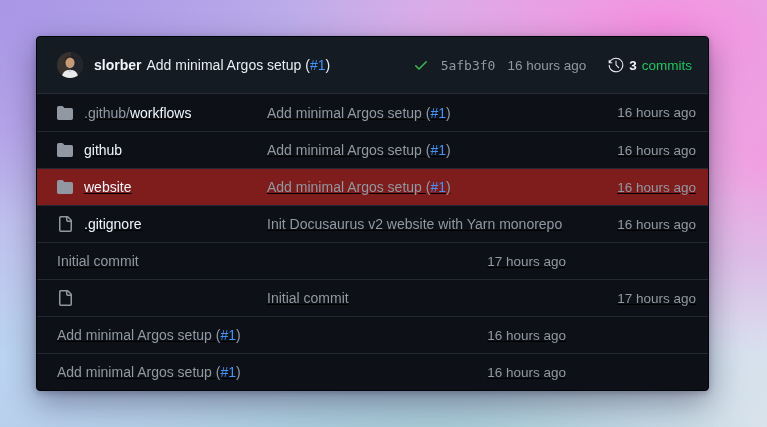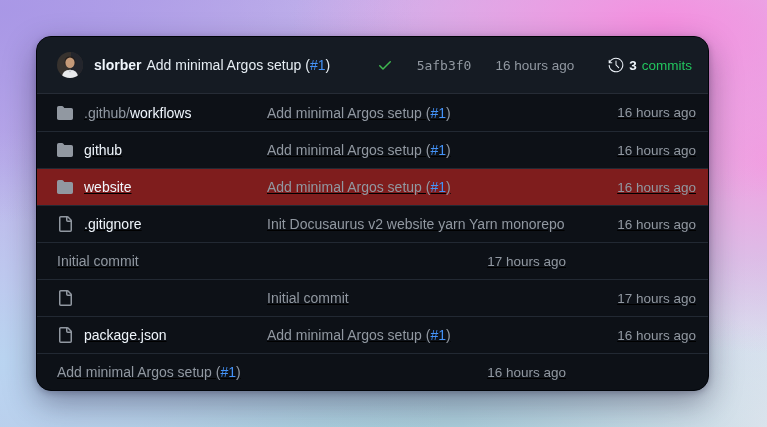--- a/index.html
+++ b/index.html
@@ -16,21 +16,21 @@
       radial-gradient(40% 40% at 100% 100%, rgba(238,235,243,0.90) 0%, rgba(238,235,243,0) 100%),
       linear-gradient(140deg, #b3a4e8 0%, #cbbcec 35%, #d6cdec 55%, #cdd5ec 75%, #c6dcec 100%);
     position: relative;
   }
   .card {
     position: absolute;
     left: 36px; top: 36px;
     width: 673px; height: 355px;
     background: #0d1117;
     border: 1px solid #010409;
-    border-radius: 15px;
+    border-radius: 4px;
     overflow: hidden;
     box-shadow: 0 12px 32px rgba(25, 20, 50, 0.40), 0 2px 6px rgba(25,20,50,0.25);
   }
   
   .commit-header {
     height: 57px;
     background: #151b23;
     border-bottom: 1px solid #262c36;
     display: flex;
     align-items: center;
@@ -47,21 +47,21 @@
     cursor: pointer;
   }
   .avatar svg { display: block; width: 26px; height: 26px; }
   .author { font-weight: 700; margin-right: 5px; cursor: pointer; }
   .head-msg { color: #e6edf3; white-space: nowrap; cursor: pointer; }
   a.pr-link { color: #4493f8; text-decoration: none; cursor: pointer; }
   .head-right {
     margin-left: auto;
     display: flex;
     align-items: center;
-    gap: 24px;
+    gap: 12px;
     white-space: nowrap;
   }
   .check-icon { display: inline-flex; cursor: pointer; }
   .sha {
     font-family: "DejaVu Sans Mono", "Liberation Mono", monospace;
     font-size: 13px;
     color: #9198a1;
     cursor: pointer;
   }
   .head-time { color: #9198a1; font-size: 13.5px; }
@@ -175,21 +175,21 @@
 
     <div class="file-row">
       <span class="name-cell">
         <span class="row-icon">
             <svg width="16" height="16" viewBox="0 0 16 16" fill="#9198a1">
               <path d="M2 1.75C2 .784 2.784 0 3.75 0h6.586c.464 0 .909.184 1.237.513l2.914 2.914c.329.328.513.773.513 1.237v9.586A1.75 1.75 0 0 1 13.25 16h-9.5A1.75 1.75 0 0 1 2 14.25Zm1.75-.25a.25.25 0 0 0-.25.25v12.5c0 .138.112.25.25.25h9.5a.25.25 0 0 0 .25-.25V6h-2.75A1.75 1.75 0 0 1 9 4.25V1.5Zm6.75.062V4.25c0 .138.112.25.25.25h2.688l-.011-.013-2.914-2.914-.013-.011Z"></path>
             </svg>
           </span>
         <span class="fname"><span class="prefix"></span><span>.gitignore</span></span>
       </span>
-      <span class="msg-cell"><span>Init Docusaurus v2 website yarn Yarn monorepo</span><a class="pr-link"></a><span></span></span>
+      <span class="msg-cell"><span>Init Docusaurus v2 website with Yarn monorepo</span><a class="pr-link"></a><span></span></span>
       <span class="time-cell">16 hours ago</span>
     </div>
 
     <div class="file-row">
       <span class="msg-cell"><span>Initial commit</span><a class="pr-link"></a><span></span></span>
       <span class="time-cell">17 hours ago</span>
     </div>
 
     <div class="file-row">
       <span class="name-cell">
@@ -197,28 +197,20 @@
             <svg width="16" height="16" viewBox="0 0 16 16" fill="#9198a1">
               <path d="M2 1.75C2 .784 2.784 0 3.75 0h6.586c.464 0 .909.184 1.237.513l2.914 2.914c.329.328.513.773.513 1.237v9.586A1.75 1.75 0 0 1 13.25 16h-9.5A1.75 1.75 0 0 1 2 14.25Zm1.75-.25a.25.25 0 0 0-.25.25v12.5c0 .138.112.25.25.25h9.5a.25.25 0 0 0 .25-.25V6h-2.75A1.75 1.75 0 0 1 9 4.25V1.5Zm6.75.062V4.25c0 .138.112.25.25.25h2.688l-.011-.013-2.914-2.914-.013-.011Z"></path>
             </svg>
           </span>
       </span>
       <span class="msg-cell"><span>Initial commit</span><a class="pr-link"></a><span></span></span>
       <span class="time-cell">17 hours ago</span>
     </div>
 
     <div class="file-row">
-      <span class="name-cell">
-        <span class="row-icon">
-            <svg width="16" height="16" viewBox="0 0 16 16" fill="#9198a1">
-              <path d="M2 1.75C2 .784 2.784 0 3.75 0h6.586c.464 0 .909.184 1.237.513l2.914 2.914c.329.328.513.773.513 1.237v9.586A1.75 1.75 0 0 1 13.25 16h-9.5A1.75 1.75 0 0 1 2 14.25Zm1.75-.25a.25.25 0 0 0-.25.25v12.5c0 .138.112.25.25.25h9.5a.25.25 0 0 0 .25-.25V6h-2.75A1.75 1.75 0 0 1 9 4.25V1.5Zm6.75.062V4.25c0 .138.112.25.25.25h2.688l-.011-.013-2.914-2.914-.013-.011Z"></path>
-            </svg>
-          </span>
-        <span class="fname"><span class="prefix"></span><span>package.json</span></span>
-      </span>
       <span class="msg-cell"><span>Add minimal Argos setup (</span><a class="pr-link">#1</a><span>)</span></span>
       <span class="time-cell">16 hours ago</span>
     </div>
 
     <div class="file-row">
       <span class="msg-cell"><span>Add minimal Argos setup (</span><a class="pr-link">#1</a><span>)</span></span>
       <span class="time-cell">16 hours ago</span>
     </div>
 
   </div>

